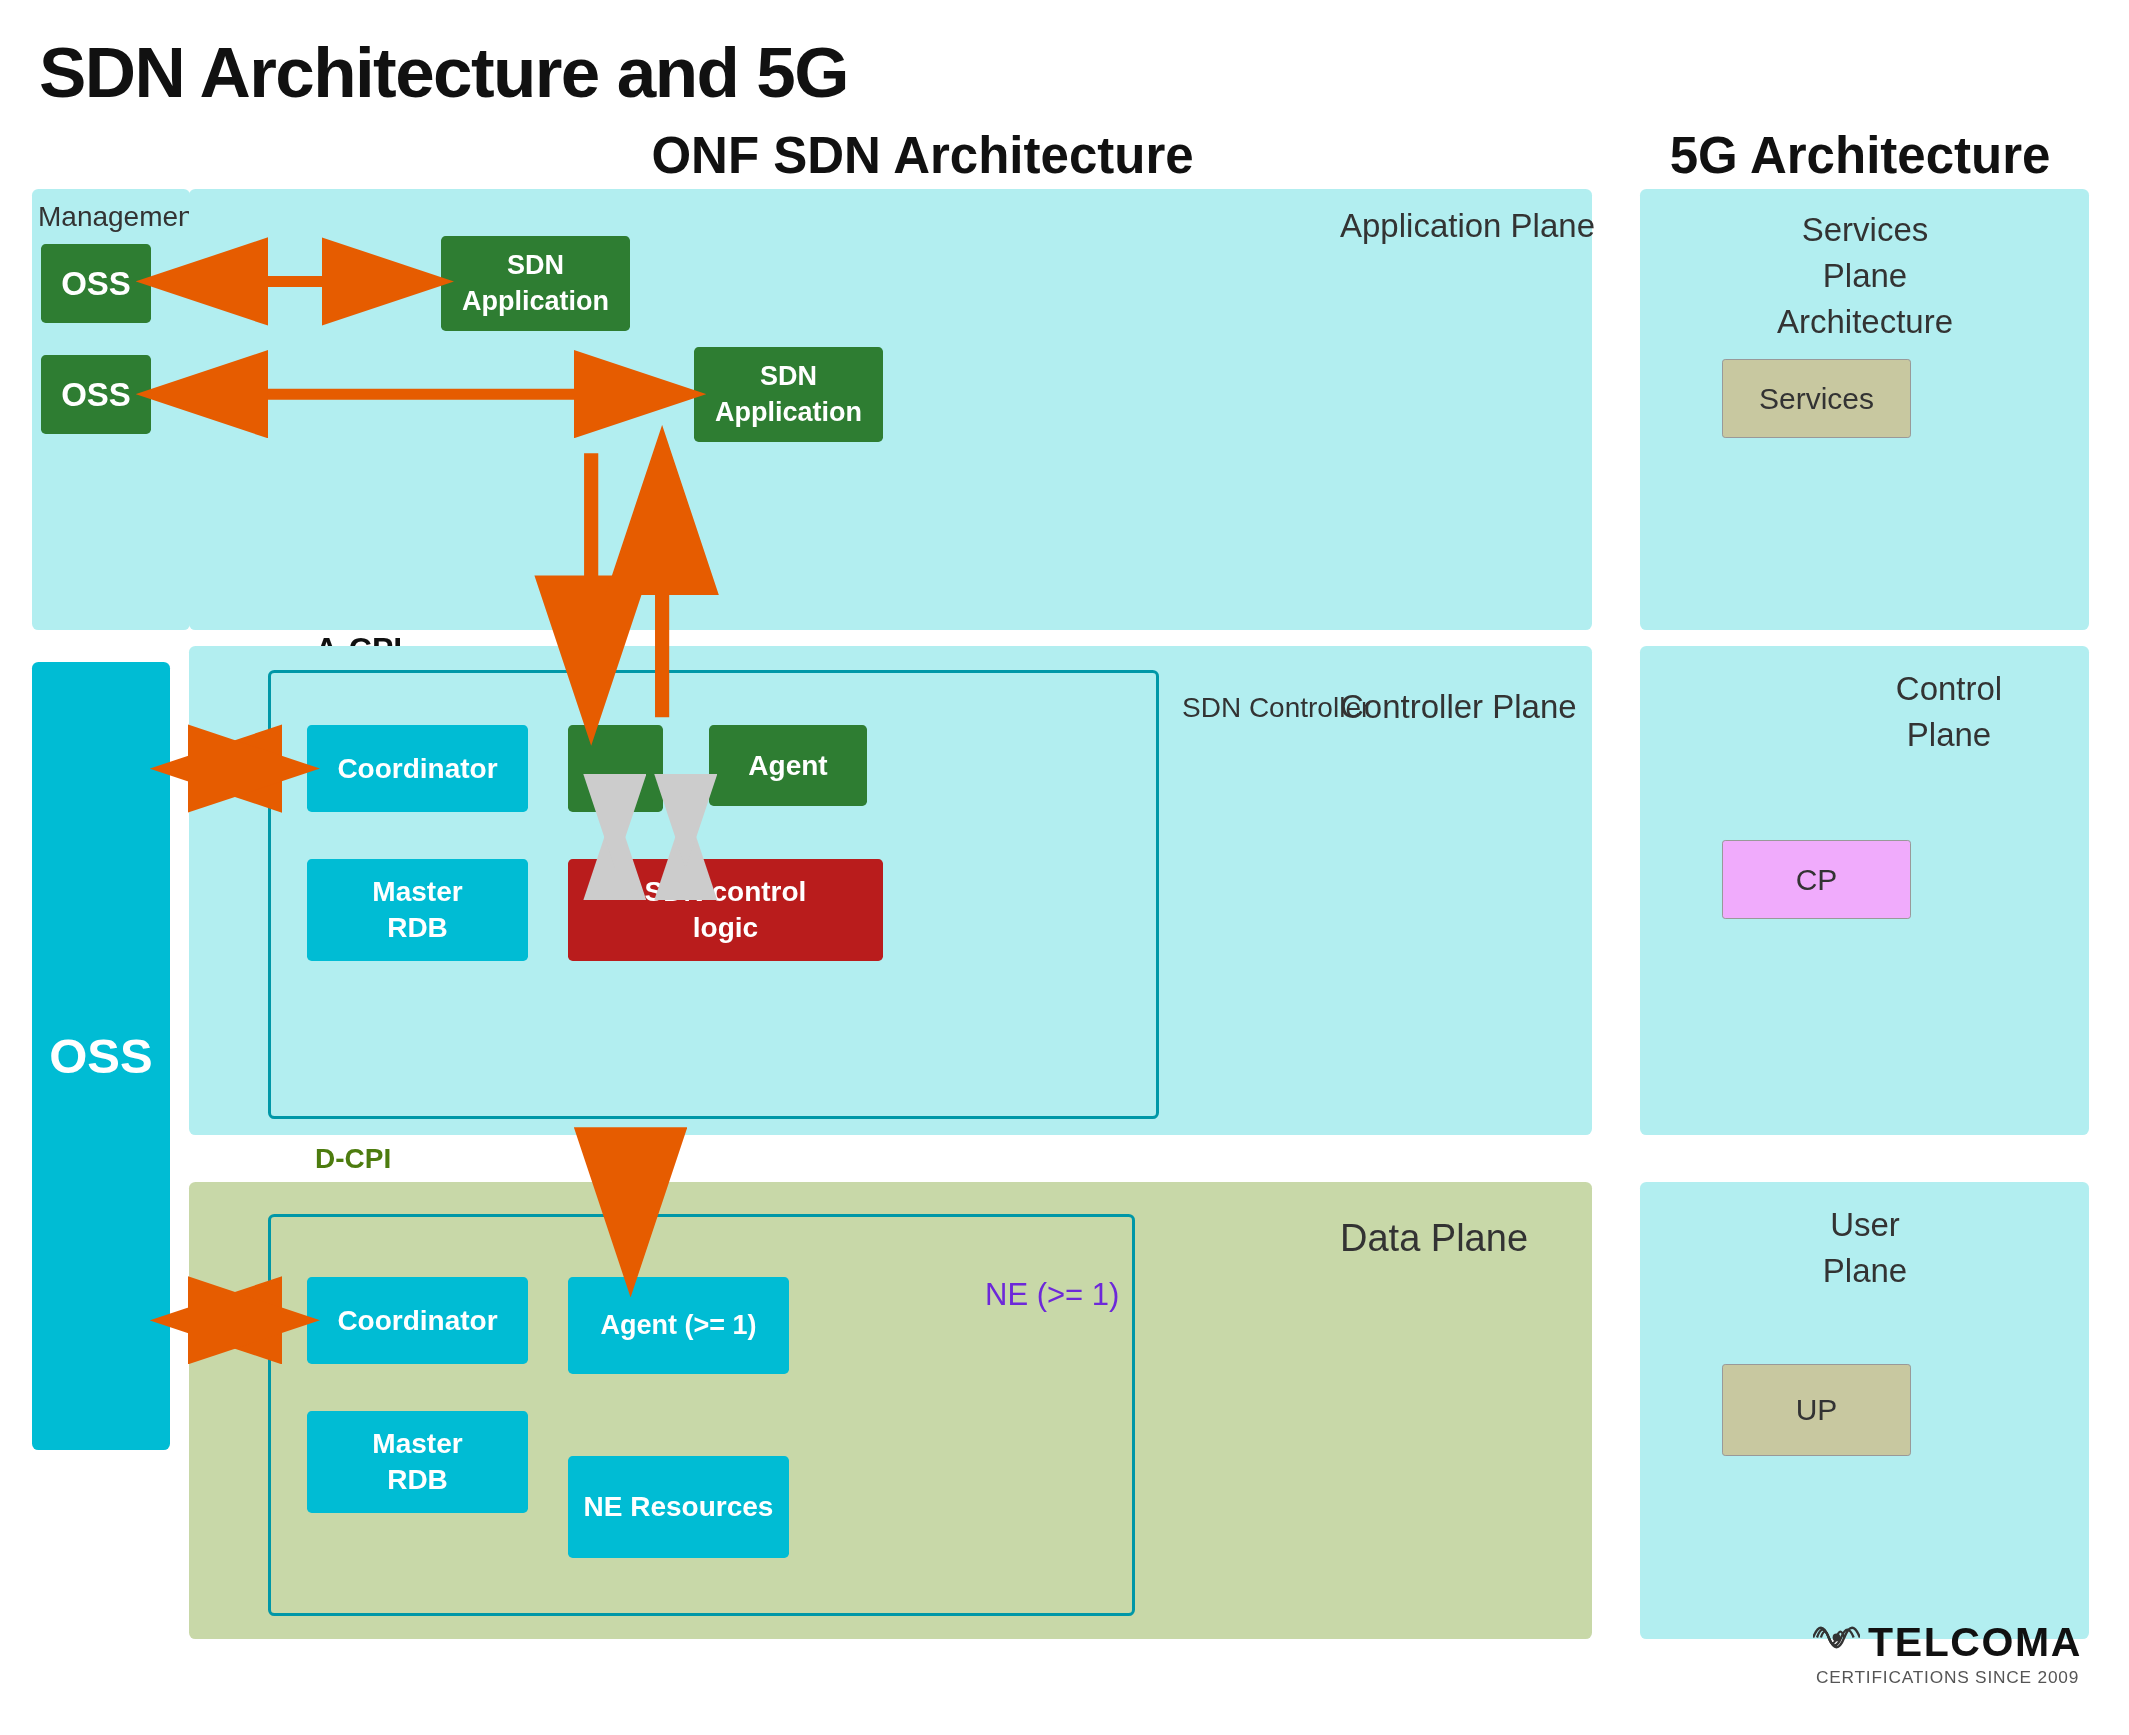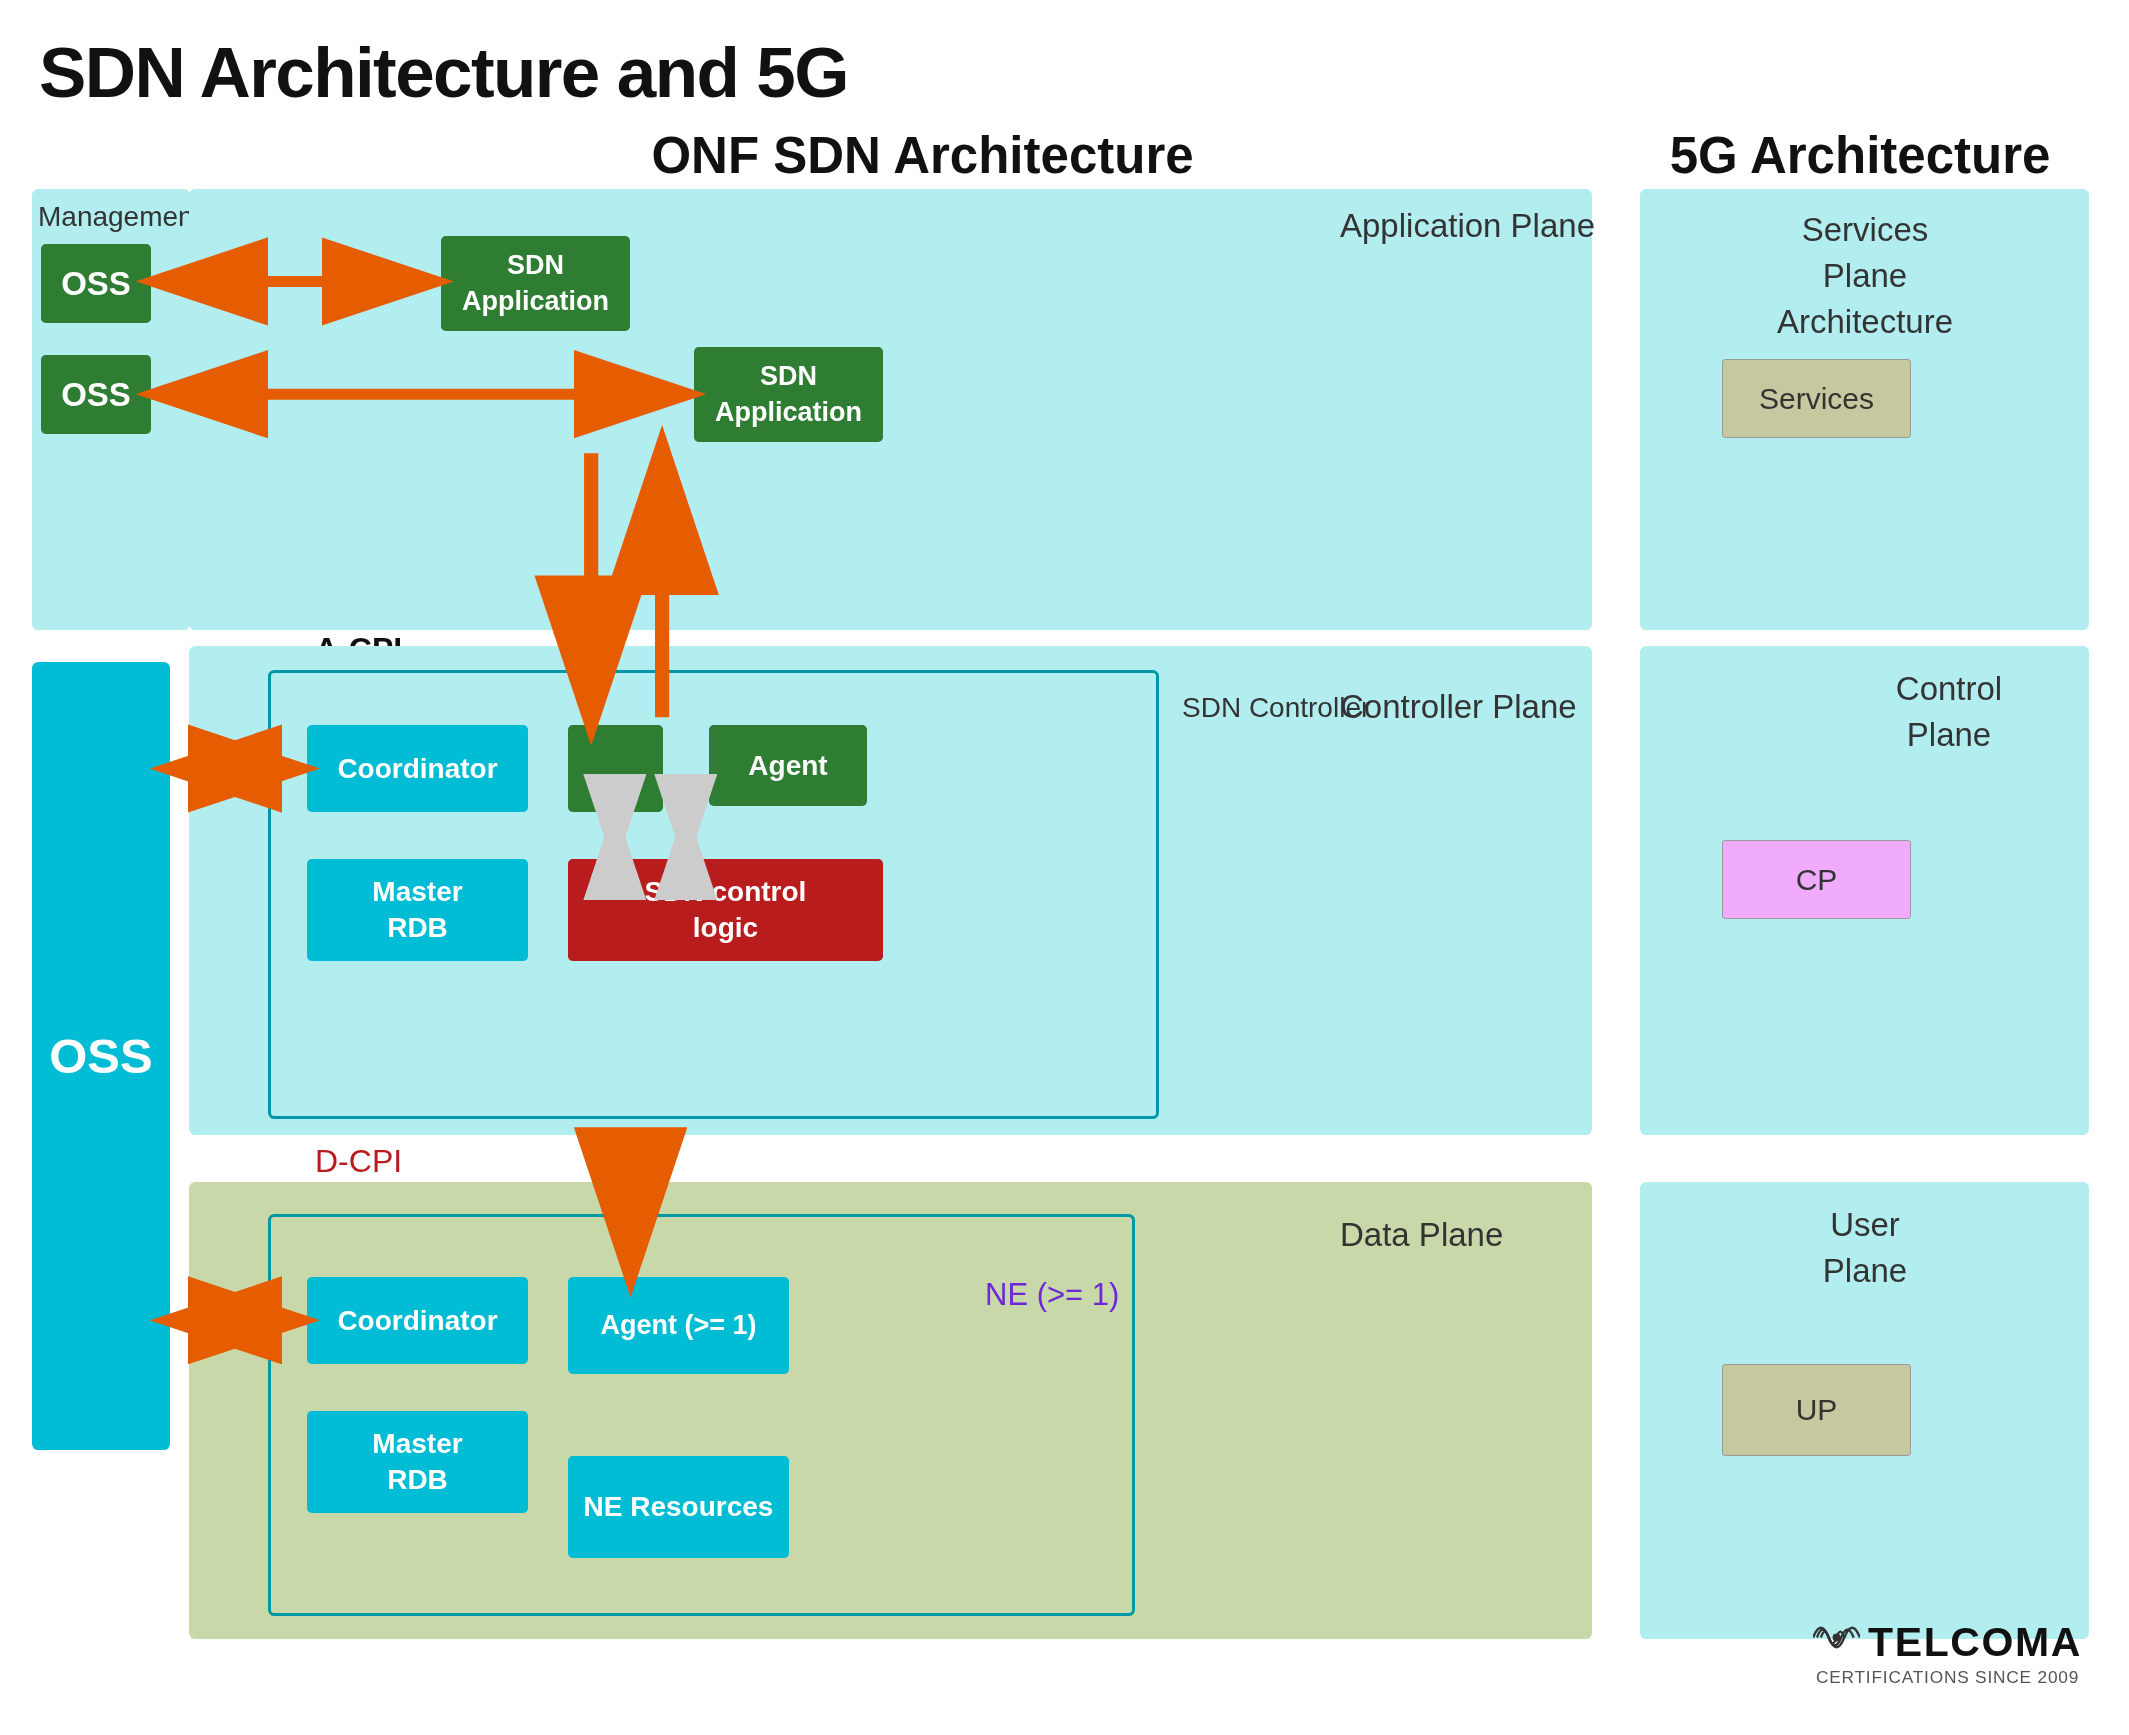--- a/index.html
+++ b/index.html
@@ -308,40 +308,40 @@
       font-size: 32px;
       font-weight: 800;
       color: #111;
     }
 
     
     .dcpi-label {
       position: absolute;
       top: 1143px;
       left: 315px;
-      font-size: 32px;
-      font-weight: 400;
-      color: #b91c1c;
+      font-size: 28px;
+      font-weight: 700;
+      color: #4d7c0f;
     }
 
     
     .data-plane-box {
       position: absolute;
       top: 1182px;
       left: 189px;
       width: 1403px;
       height: 457px;
       background: #c8d8a8;
       border-radius: 6.3px;
     }
     .data-plane-label {
       position: absolute;
       top: 1214px;
       left: 1340px;
-      font-size: 33px;
+      font-size: 38px;
       color: #333;
       text-align: center;
       line-height: 1.3;
     }
 
     
     .ne-inner-box {
       position: absolute;
       top: 1214px;
       left: 268px;

